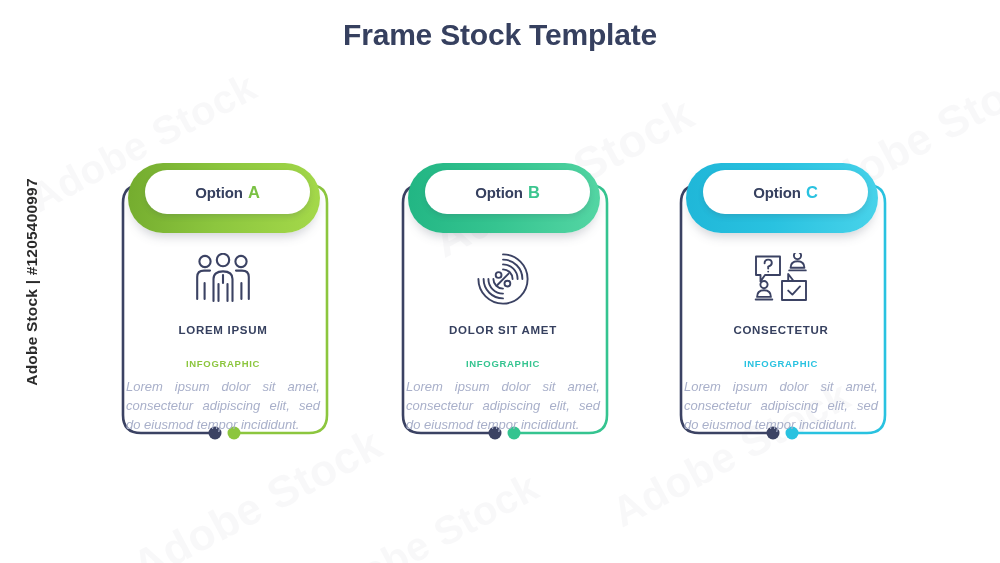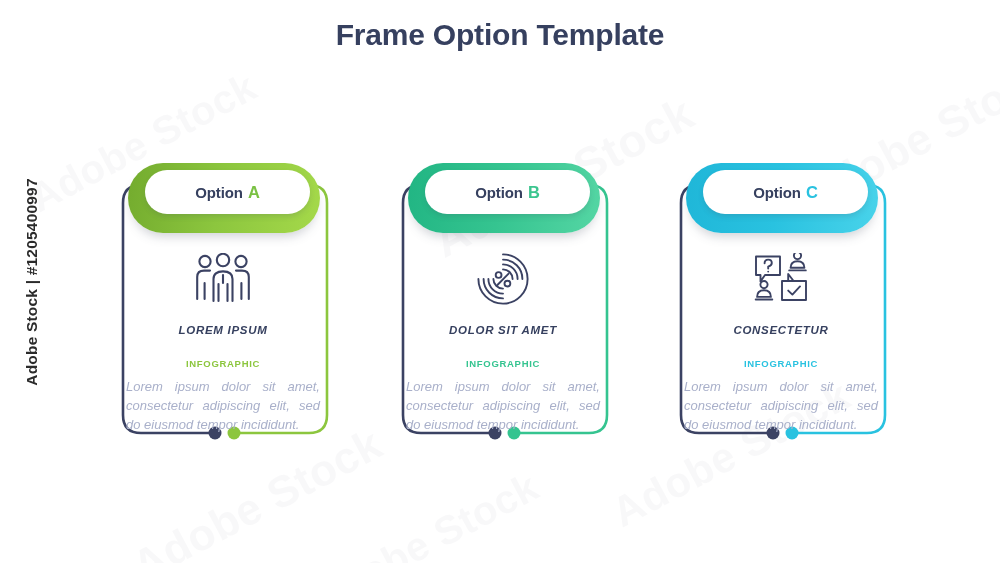--- a/index.html
+++ b/index.html
@@ -159,21 +159,20 @@
     margin-top: 12px;
   }
 
   .card-heading {
     margin-top: 14px;
     font-size: 11.5px;
     font-weight: 700;
     color: #36405f;
     letter-spacing: 0.7px;
     text-align: right;
-    font-style: italic;
   }
 
   .card-sub {
     margin-top: 22px;
     font-size: 9.5px;
     font-weight: 700;
     letter-spacing: 0.7px;
     text-align: center;
   }
 
@@ -198,21 +197,21 @@
   <span class="wm" style="left:420px; top:150px; font-size:46px; transform:rotate(-28deg);">Adobe Stock</span>
   <span class="wm" style="left:600px; top:430px; font-size:42px; transform:rotate(-28deg);">Adobe Stock</span>
   <span class="wm" style="left:790px; top:110px; font-size:44px; transform:rotate(-28deg);">Adobe Stock</span>
   <span class="wm" style="left:300px; top:520px; font-size:40px; transform:rotate(-28deg);">Adobe Stock</span>
 </div>
 
 <div id="side-credit">
   <span class="credit-text">Adobe Stock | #1205400997</span>
 </div>
 
-<div id="page-title">Frame Option Template</div>
+<div id="page-title">Frame Stock Template</div>
 
 <div id="cards-row">
 
   <div class="card card-0">
     <svg class="card-frame" viewBox="0 0 240 295">
       <path d="M 140 22 L 38 22 Q 20 22 20 40 L 20 252 Q 20 270 38 270 L 112 270" fill="none" stroke="#3b4263" stroke-width="2.6" stroke-linecap="round"></path>
       <path d="M 196 22 L 206 22 Q 224 22 224 40 L 224 252 Q 224 270 206 270 L 131 270" fill="none" stroke="#8cc63e" stroke-width="2.6" stroke-linecap="round"></path>
       <circle cx="112" cy="270" r="6.5" fill="#3b4263"></circle>
       <circle cx="131" cy="270" r="6.5" fill="#8cc63e"></circle>
     </svg>

